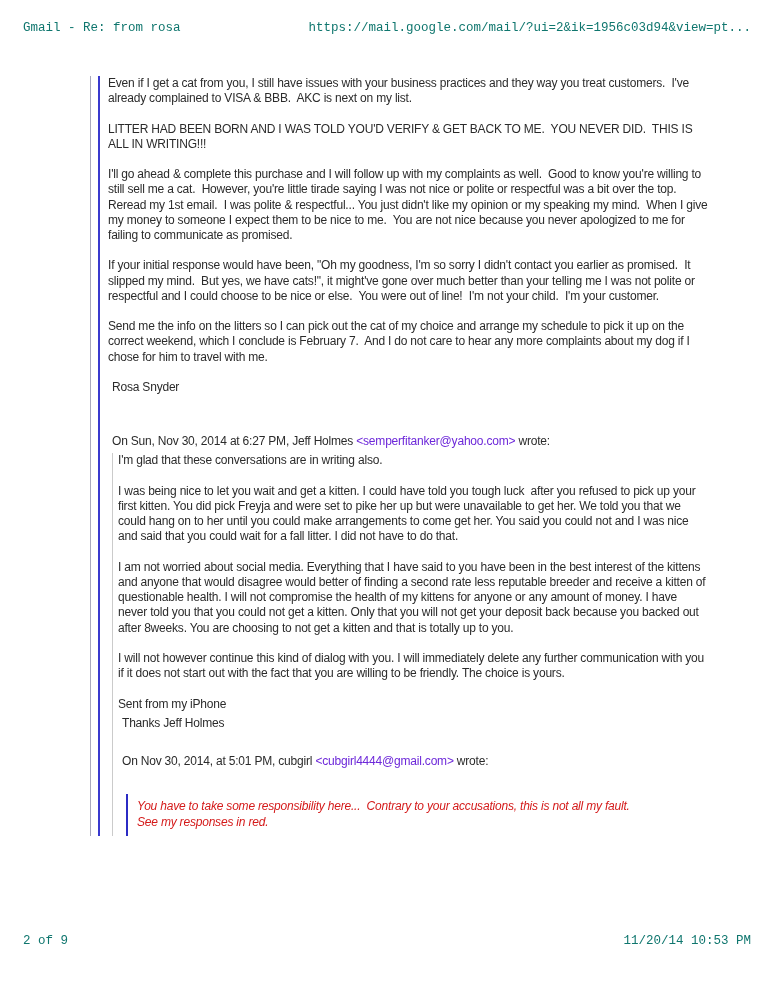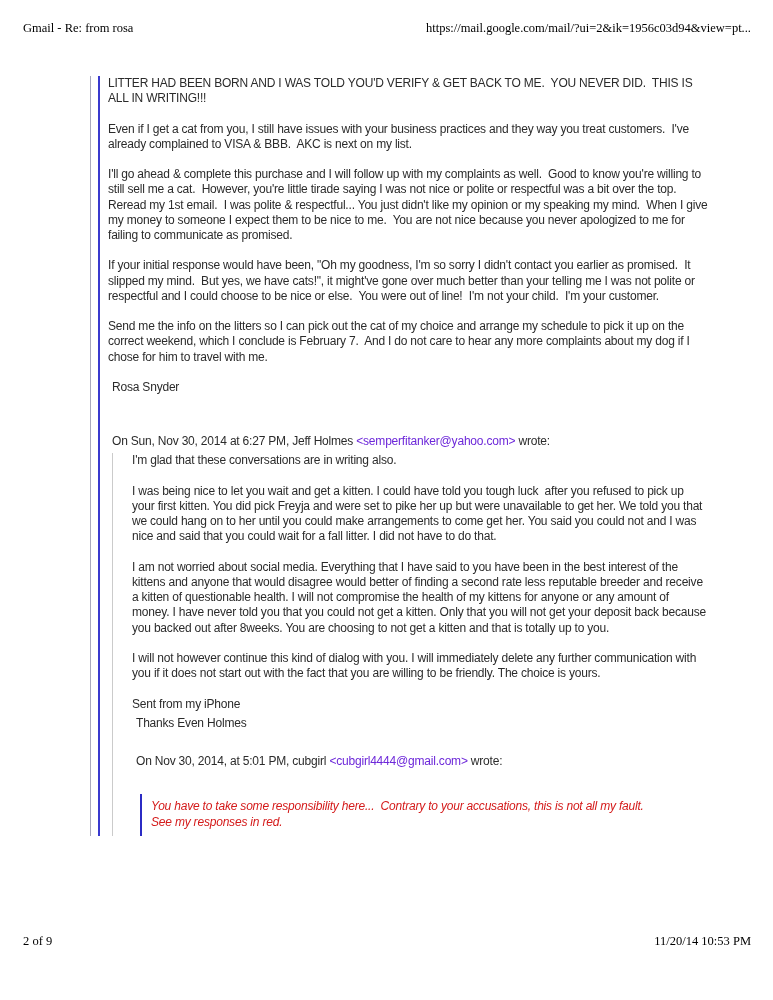--- a/index.html
+++ b/index.html
@@ -14,23 +14,23 @@
     font-family: "Liberation Sans", sans-serif;
     overflow: hidden;
   }
   
   .print-bar {
     position: absolute;
     left: 23px;
     right: 22px;
     display: flex;
     justify-content: space-between;
-    font-family: Liberation Serif, serif;
+    font-family: Liberation Mono, monospace;
     font-size: 12.5px;
-    color: #000000;
+    color: #0f766e;
     white-space: nowrap;
   }
   .print-bar.top { top: 21px; }
   .print-bar.bottom { top: 934px; text-align: right; }
 
   
   .content {
     position: absolute;
     top: 76px;
     left: 90px;
@@ -50,21 +50,21 @@
   }
   .q-blue p {
     margin: 0 0 15.2px 0;
     white-space: pre-wrap;
   }
   p.tight { margin: 4px; }
   .gap-lg { height: 31px; }
   .q-grey {
     margin-left: 4px;
     border-left: 1px solid #cbcbcb;
-    padding-left: 19px;
+    padding-left: 5px;
   }
   .q-redquote {
     margin-left: 8px;
     margin-top: 25px;
     border-left: 2px solid #2b2bc4;
     padding: 5px 4px 6px 9px;
     font-style: italic;
   }
   .red-line {
     color: #d41a1a;
@@ -82,40 +82,40 @@
 
 <div class="print-bar top">
   <span>Gmail - Re: from rosa</span>
   <span>https://mail.google.com/mail/?ui=2&amp;ik=1956c03d94&amp;view=pt...</span>
 </div>
 
 <div class="content">
   <div class="q-outer">
     <div class="q-blue">
 
+      <p>Even if I get a cat from you, I still have issues with your business practices and they way you treat customers.  I've already complained to VISA &amp; BBB.  AKC is next on my list.</p>
       <p>LITTER HAD BEEN BORN AND I WAS TOLD YOU'D VERIFY &amp; GET BACK TO ME.  YOU NEVER DID.  THIS IS ALL IN WRITING!!!</p>
-      <p>Even if I get a cat from you, I still have issues with your business practices and they way you treat customers.  I've already complained to VISA &amp; BBB.  AKC is next on my list.</p>
       <p>I'll go ahead &amp; complete this purchase and I will follow up with my complaints as well.  Good to know you're willing to still sell me a cat.  However, you're little tirade saying I was not nice or polite or respectful was a bit over the top.  Reread my 1st email.  I was polite &amp; respectful... You just didn't like my opinion or my speaking my mind.  When I give my money to someone I expect them to be nice to me.  You are not nice because you never apologized to me for failing to communicate as promised.</p>
       <p>If your initial response would have been, "Oh my goodness, I'm so sorry I didn't contact you earlier as promised.  It slipped my mind.  But yes, we have cats!", it might've gone over much better than your telling me I was not polite or respectful and I could choose to be nice or else.  You were out of line!  I'm not your child.  I'm your customer.</p>
       <p>Send me the info on the litters so I can pick out the cat of my choice and arrange my schedule to pick it up on the correct weekend, which I conclude is February 7.  And I do not care to hear any more complaints about my dog if I chose for him to travel with me.</p>
 
       <p class="tight">Rosa Snyder</p>
 
       <div class="gap-lg"></div>
 
       <p class="tight"><span>On Sun, Nov 30, 2014 at 6:27 PM, Jeff Holmes </span><span class="email-link">&lt;semperfitanker@yahoo.com&gt;</span><span> wrote:</span></p>
 
       <div class="q-grey">
         <p>I'm glad that these conversations are in writing also.</p>
         <p>I was being nice to let you wait and get a kitten. I could have told you tough luck  after you refused to pick up your first kitten. You did pick Freyja and were set to pike her up but were unavailable to get her. We told you that we could hang on to her until you could make arrangements to come get her. You said you could not and I was nice and said that you could wait for a fall litter. I did not have to do that.</p>
         <p>I am not worried about social media. Everything that I have said to you have been in the best interest of the kittens and anyone that would disagree would better of finding a second rate less reputable breeder and receive a kitten of questionable health. I will not compromise the health of my kittens for anyone or any amount of money. I have never told you that you could not get a kitten. Only that you will not get your deposit back because you backed out after 8weeks. You are choosing to not get a kitten and that is totally up to you.</p>
         <p>I will not however continue this kind of dialog with you. I will immediately delete any further communication with you if it does not start out with the fact that you are willing to be friendly. The choice is yours.</p>
 
         <div class="sig-line">Sent from my iPhone</div>
-        <p class="tight">Thanks Even Holmes</p>
+        <p class="tight">Thanks Jeff Holmes</p>
 
         <div style="height:15.2px"></div>
 
         <p class="tight"><span>On Nov 30, 2014, at 5:01 PM, cubgirl </span><span class="email-link">&lt;cubgirl4444@gmail.com&gt;</span><span> wrote:</span></p>
 
         <div class="q-redquote">
           <div class="red-line">You have to take some responsibility here...  Contrary to your accusations, this is not all my fault.</div>
           <div class="red-line">See my responses in red.</div>
         </div>
       </div>

